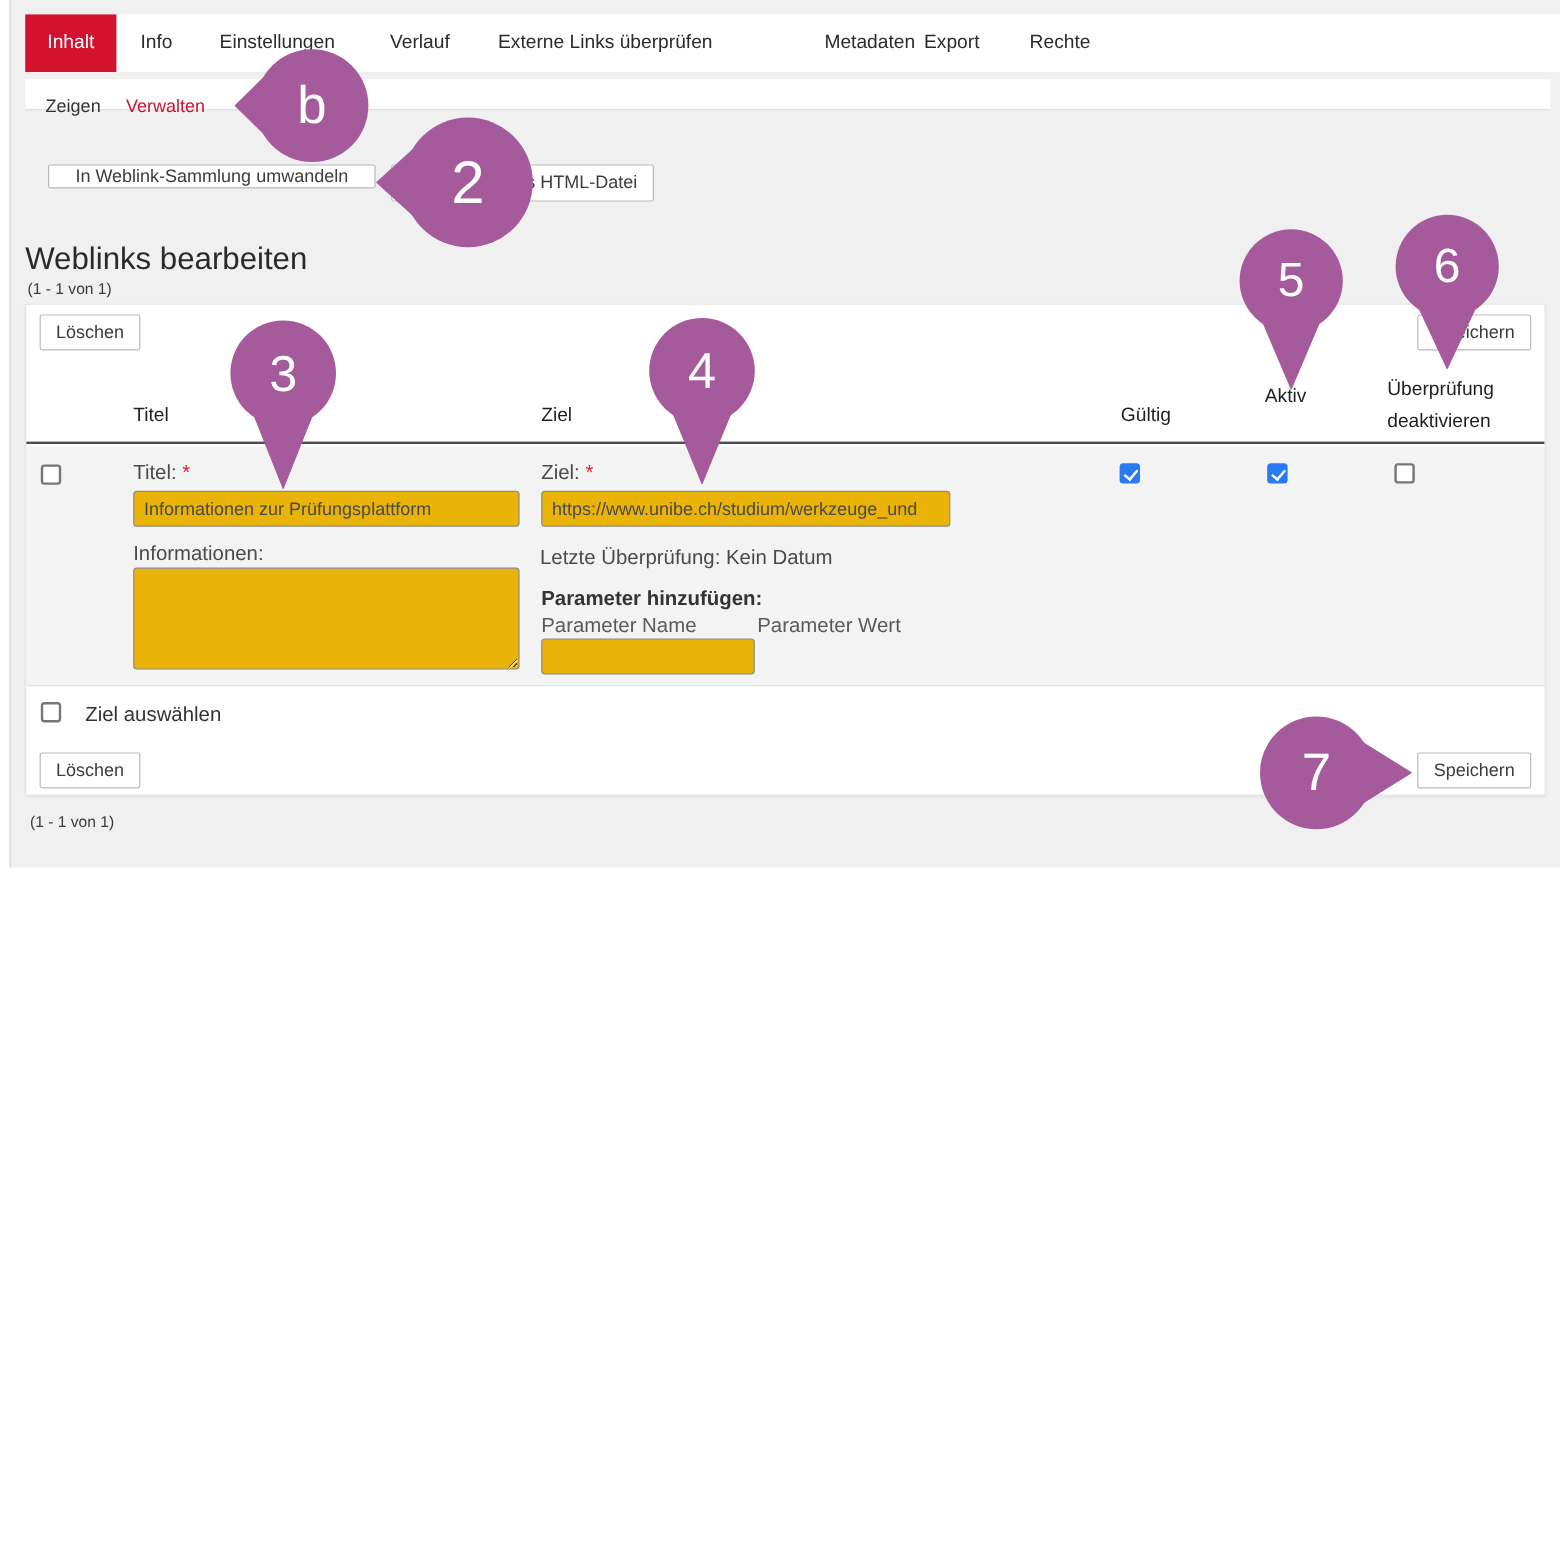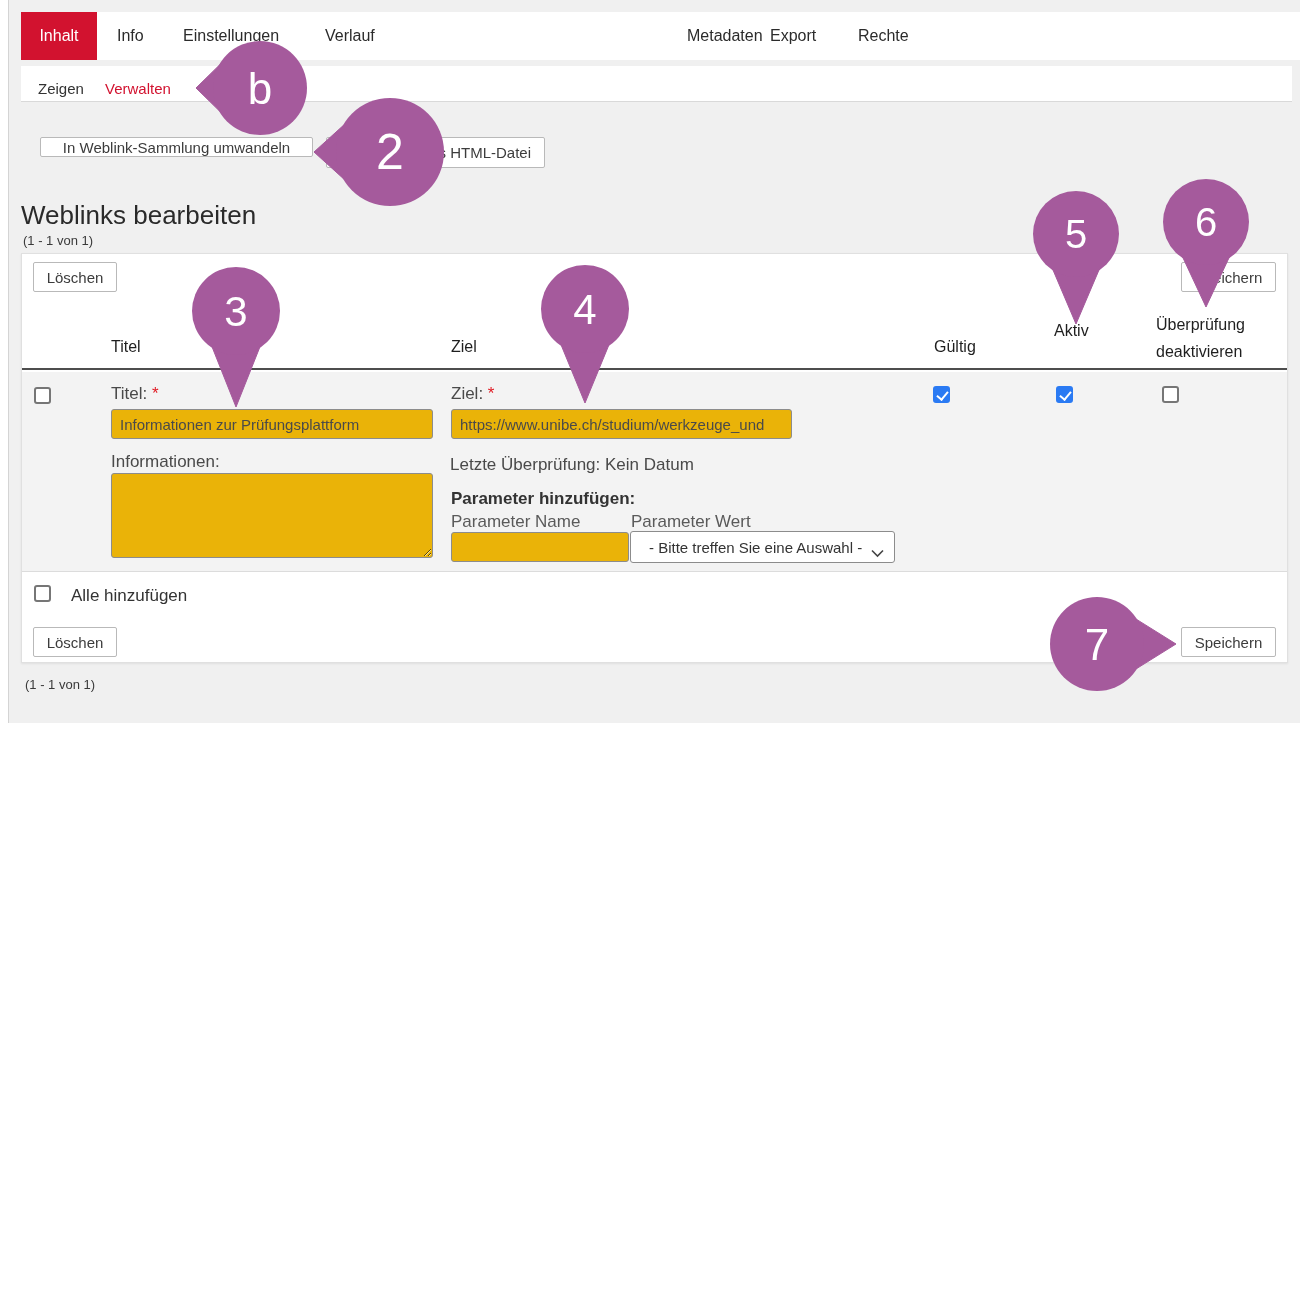--- a/index.html
+++ b/index.html
@@ -10,21 +10,21 @@
   .content-bg { position:absolute; left:8px; top:0; width:1292px; height:723px;
                 background:#f0f0f0; border-left:1px solid #d4d4d4; }
 
   
   .tabbar { position:absolute; left:21px; top:12px; width:1279px; height:48px; background:#ffffff; }
   .tab { position:absolute; top:0; height:48px; display:flex; align-items:center;
          font-size:16px; color:#2b2b2b; cursor:pointer; }
   .tab.active { background:#d2122f; color:#ffffff; justify-content:center; }
 
   
-  .subtabbar { position:absolute; left:21px; top:66px; width:1271px; height:36px; background:#ffffff;
+  .subtabbar { position:absolute; left:21px; top:66px; width:1271px; height:26px; background:#ffffff;
                border-bottom:1px solid #d9d9d9;padding-left:34px; }
   .subtab { position:absolute; top:0; height:44px; display:flex; align-items:center;
             font-size:15px; color:#333; cursor:pointer; }
   .subtab.active { color:#d2122f; }
 
   
   .btn { position:absolute; background:#ffffff; border:1px solid #b9b9b9; border-radius:2px;
          font-size:15px; color:#3c3c3c; font-family:inherit; display:flex; align-items:center;
          justify-content:center; cursor:pointer; }
 
@@ -76,20 +76,23 @@
       <span>Inhalt</span>
     </div>
     <div class="tab" style="left:96px;">
       <span>Info</span>
     </div>
     <div class="tab" style="left:162px;">
       <span>Einstellungen</span>
     </div>
     <div class="tab" style="left:304px;">
       <span>Verlauf</span>
+    </div>
+    <div class="tab" style="left:394px;">
+      <span>Externe Links überprüfen</span>
     </div>
     <div class="tab" style="left:666px;">
       <span>Metadaten</span>
     </div>
     <div class="tab" style="left:749px;">
       <span>Export</span>
     </div>
     <div class="tab" style="left:837px;">
       <span>Rechte</span>
     </div>
@@ -137,37 +140,29 @@
       <div class="field-label" style="left:429px; top:12px;">
         <span>Ziel:</span>
         <span class="req">*</span>
       </div>
       <input class="tinput" style="left: 429px; top: 37px; width: 341px; height: 30px;" value="https://www.unibe.ch/studium/werkzeuge_und">
       <div class="field-label" style="left:428px; top:83px;">Letzte Überprüfung: Kein Datum</div>
       <div class="field-label bold-label" style="left:429px; top:117px;">Parameter hinzufügen:</div>
       <div class="field-label" style="left:429px; top:140px; color:#5a5a5a;">Parameter Name</div>
       <div class="field-label" style="left:609px; top:140px; color:#5a5a5a;">Parameter Wert</div>
       <input class="tinput" style="left: 429px; top: 160px; width: 178px; height: 30px;" value="">
-      <div class="selectbox" style="left:608px; top:159px; width:265px; height:32px;">
-        <span class="sel-text">- Bitte treffen Sie eine Auswahl -</span>
-        <span class="chev">
-          <svg width="13" height="9" viewBox="0 0 13 9">
-              <path d="M1 1.5 L6.5 7 L12 1.5" fill="none" stroke="#444" stroke-width="1.6"></path>
-            </svg>
-        </span>
-      </div>
 
       <span class="cb checked" style="left:911px; top:14px;"></span>
       <span class="cb checked" style="left:1034px; top:14px;"></span>
       <span class="cb" style="left:1140px; top:14px;"></span>
     </div>
 
     <div class="card-footer">
       <span class="cb" style="left:12px; top:13px;"></span>
-      <div class="field-label" style="left:49px; top:14px; color:#333;">Alle hinzufügen</div>
+      <div class="field-label" style="left:49px; top:14px; color:#333;">Ziel auswählen</div>
       <button class="btn" style="left:11px; top:55px; width:84px; height:30px;">Löschen</button>
       <button class="btn" style="left:1159px; top:55px; width:95px; height:30px;">Speichern</button>
     </div>
   </div>
 
   <div class="count" style="left:25px; top:677px;">(1 - 1 von 1)</div>
 
   <svg class="overlay" id="marker-overlay" viewBox="0 0 1300 1300" xmlns="http://www.w3.org/2000/svg">
       <g>
         <path d="M 222.4 62.15 L 196 88 L 222.4 113.85 Z" fill="#a55a9c" stroke="#a55a9c" stroke-width="1" stroke-linejoin="round"></path>

